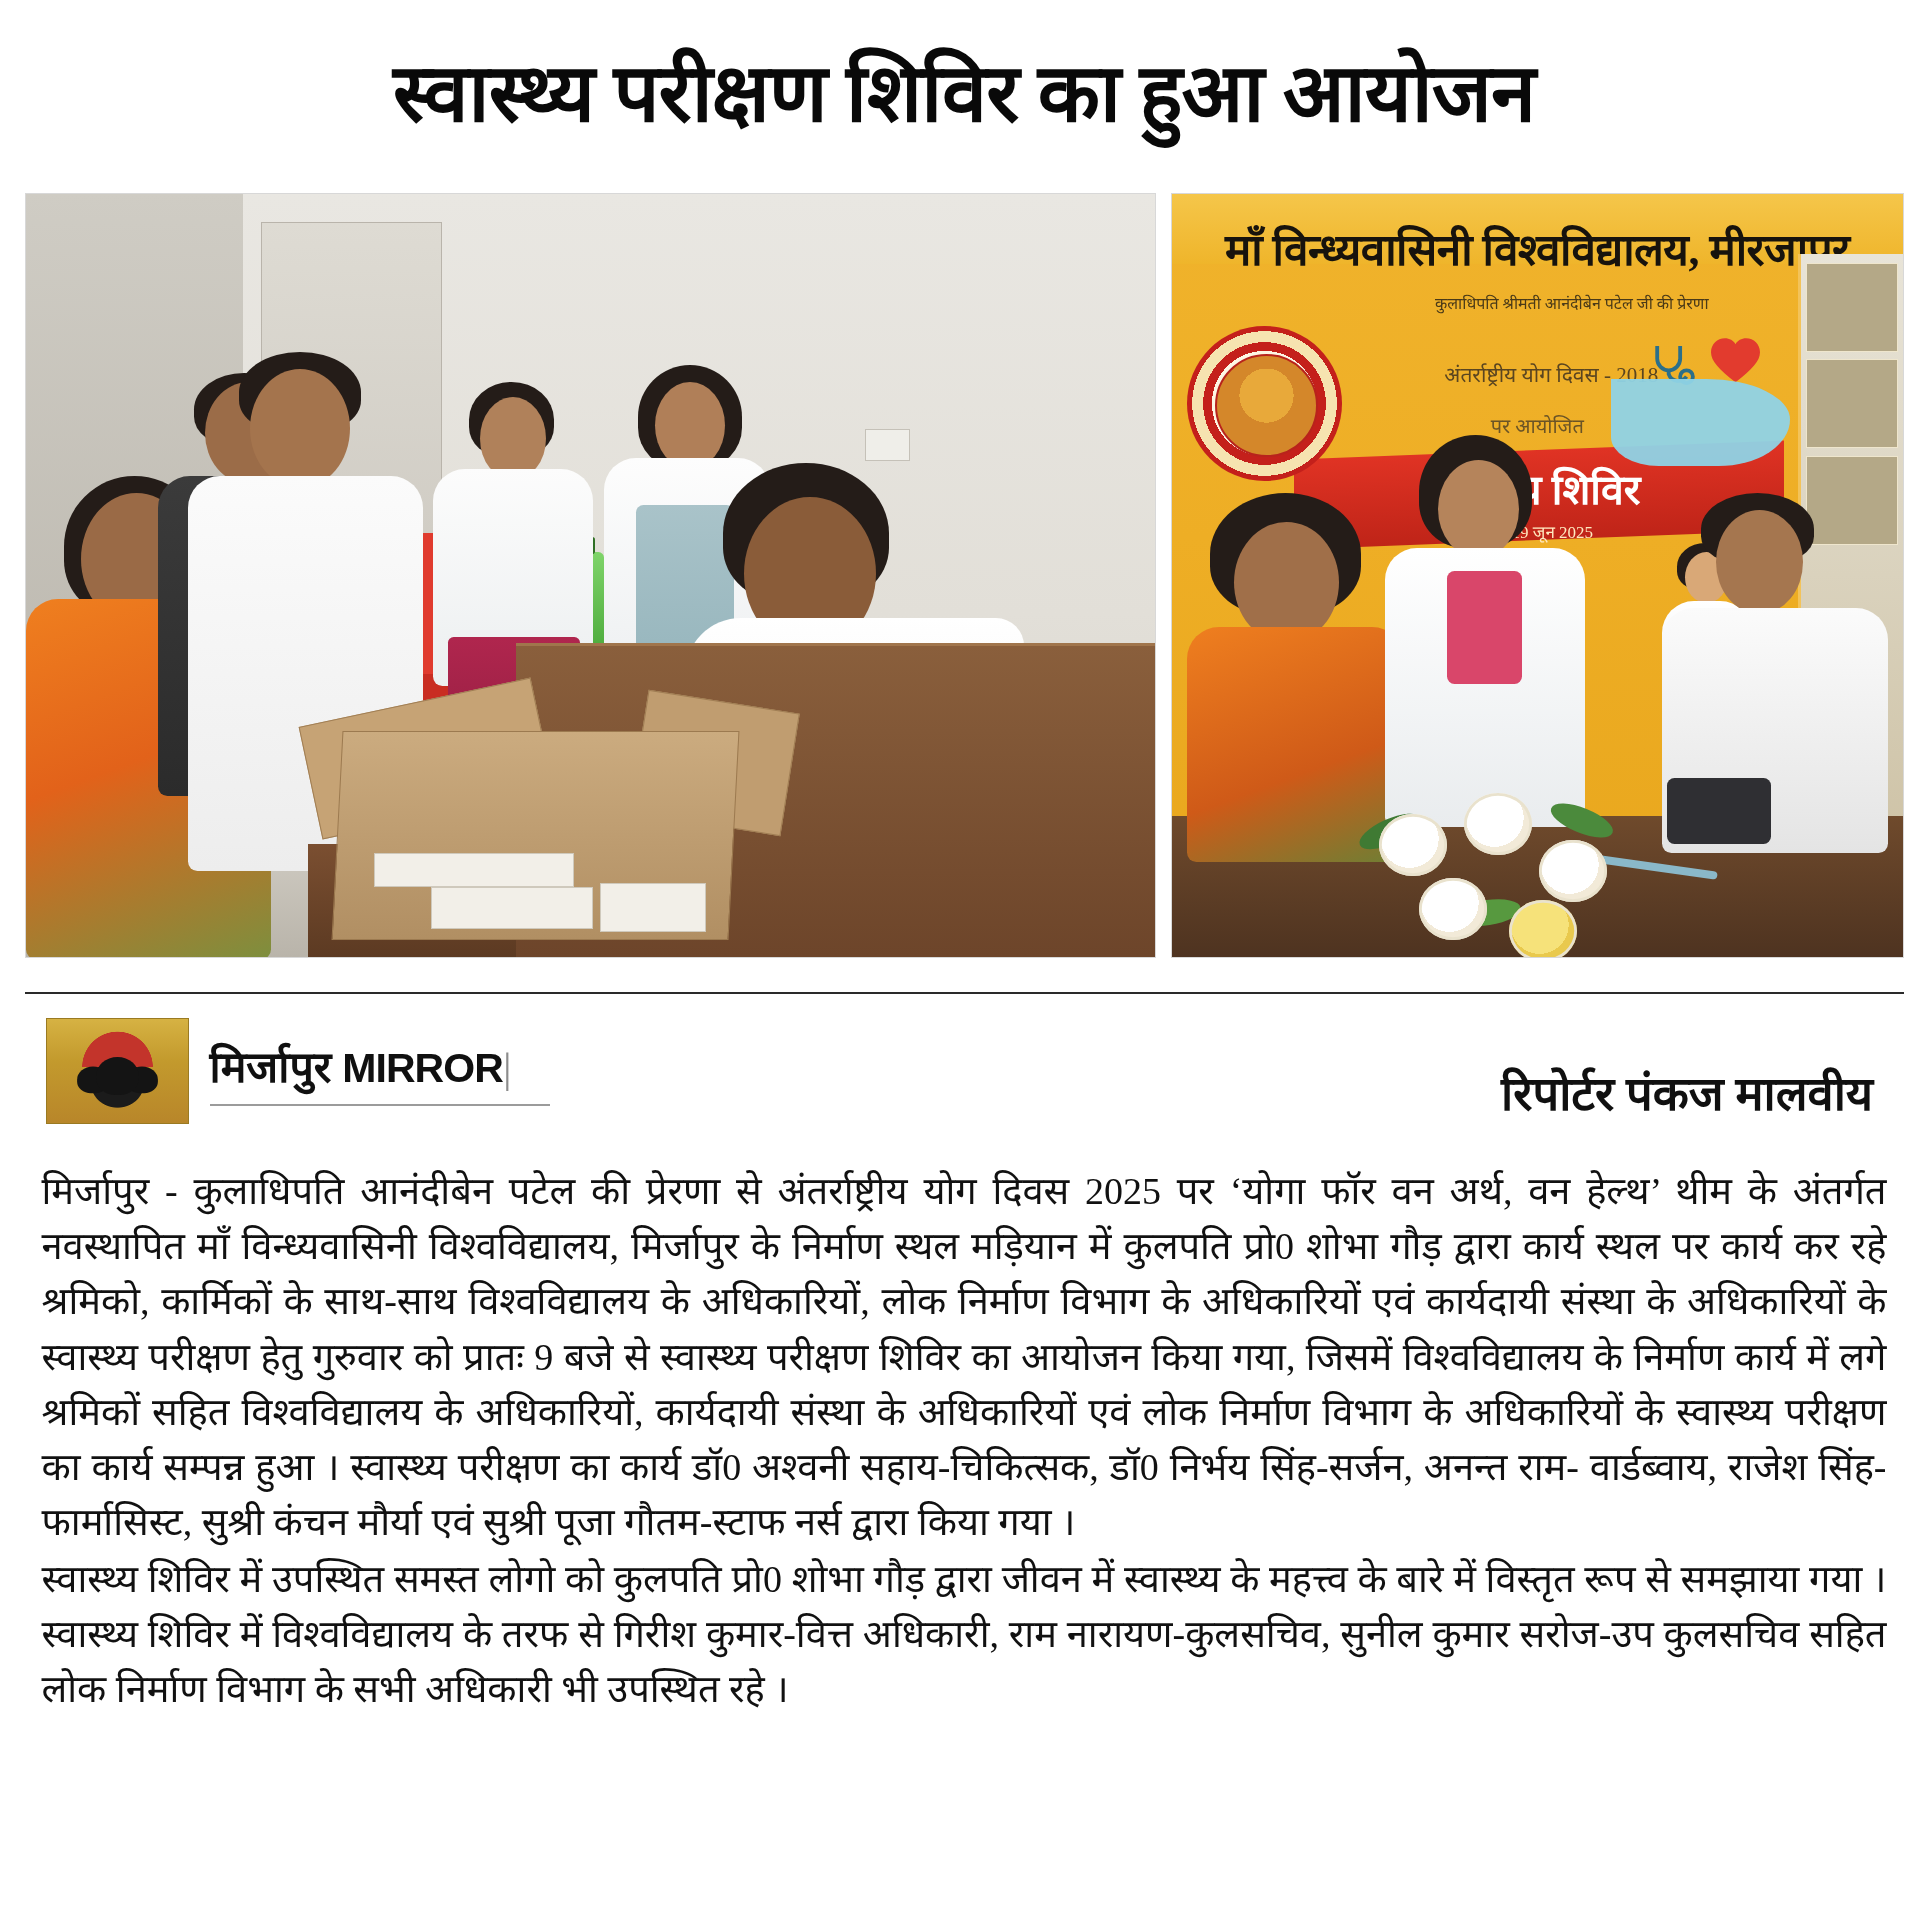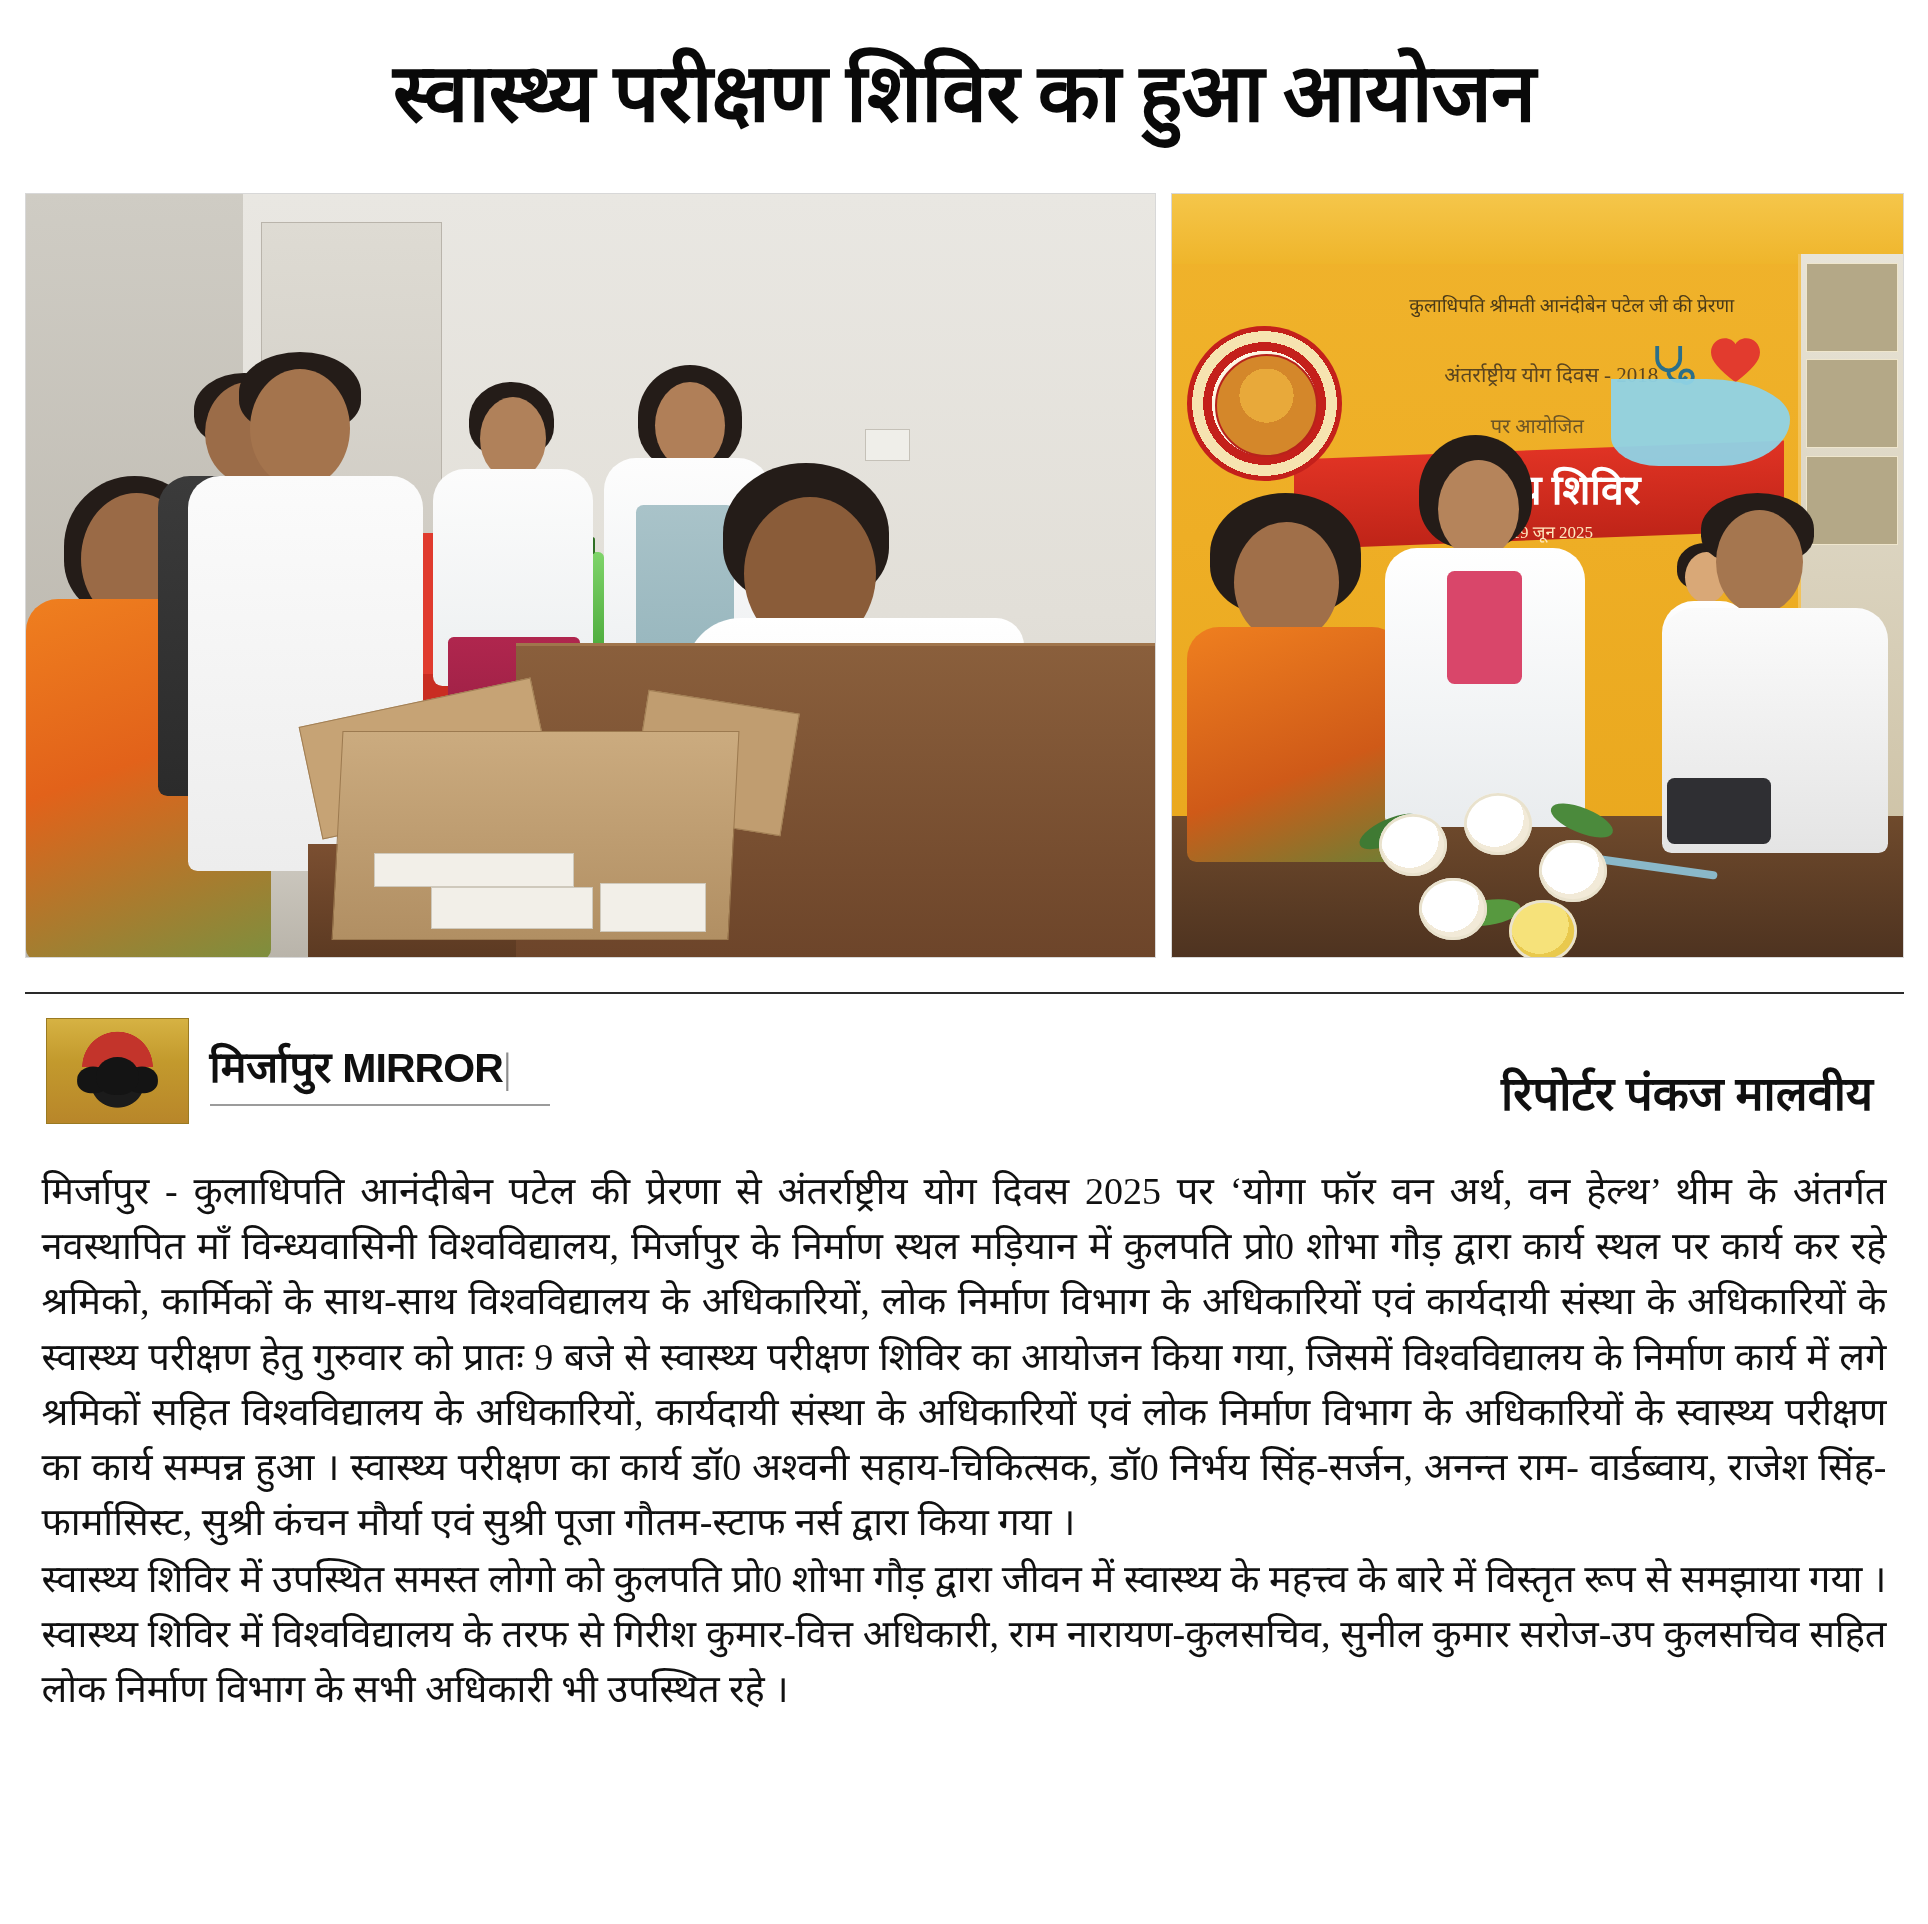--- a/index.html
+++ b/index.html
@@ -132,21 +132,21 @@
     background:linear-gradient(180deg,#f5c64a,#efb52b);
   }
   .banner-title{
     position:absolute; left:26px; right:26px; top:24.5px;
     font-family:"Liberation Serif", serif; font-weight:bold;
     font-size:44px; color:#17130d; text-align:center; white-space:nowrap;
     letter-spacing:-0.5px;
   }
   .banner-sub1{
     position:absolute; left:113px; right:44px; top:98px;
-    font-family:"Liberation Serif", serif; font-size:19px; color:#4a3a18; text-align:center;
+    font-family:"Liberation Serif", serif; font-size:16px; color:#4a3a18; text-align:center;
     white-space:nowrap;
   }
   .banner-sub2{
     position:absolute; left:141px; right:113px; top:166px;
     font-family:"Liberation Serif", serif; font-size:21px; color:#5a4520; text-align:center;
     white-space:nowrap;
   }
   .banner-sub3{
     position:absolute; left:160px; right:160px; top:218px;
     font-family:"Liberation Serif", serif; font-size:20px; color:#6b5426; text-align:center;
@@ -353,20 +353,21 @@
       <div class="carton"></div>
       <div class="med-pack" style="left:348px; bottom:70px; width:198px; height:32px;"></div>
       <div class="med-pack" style="left:405px; bottom:28px; width:160px; height:40px;"></div>
       <div class="med-pack" style="left:574px; bottom:24.5px; width:104px; height:47px;"></div>
     </div>
 
     <div class="photo photo-right">
       <div class="banner"></div>
       <div class="banner-top-strip"></div>
 
+      <div class="banner-title">माँ विन्ध्यवासिनी विश्वविद्यालय, मीरजापुर</div>
       <div class="banner-sub1">कुलाधिपति श्रीमती आनंदीबेन पटेल जी की प्रेरणा</div>
       <div class="banner-sub2">अंतर्राष्ट्रीय योग दिवस - 2018</div>
       <div class="banner-sub3">पर आयोजित</div>
 
       <div class="banner-red-ribbon"></div>
       <div class="banner-shivir">स्वास्थ्य शिविर</div>
       <div class="banner-date">दिनांक 19 जून 2025</div>
 
       <div class="emblem">
         <div class="emblem-inner"></div>

